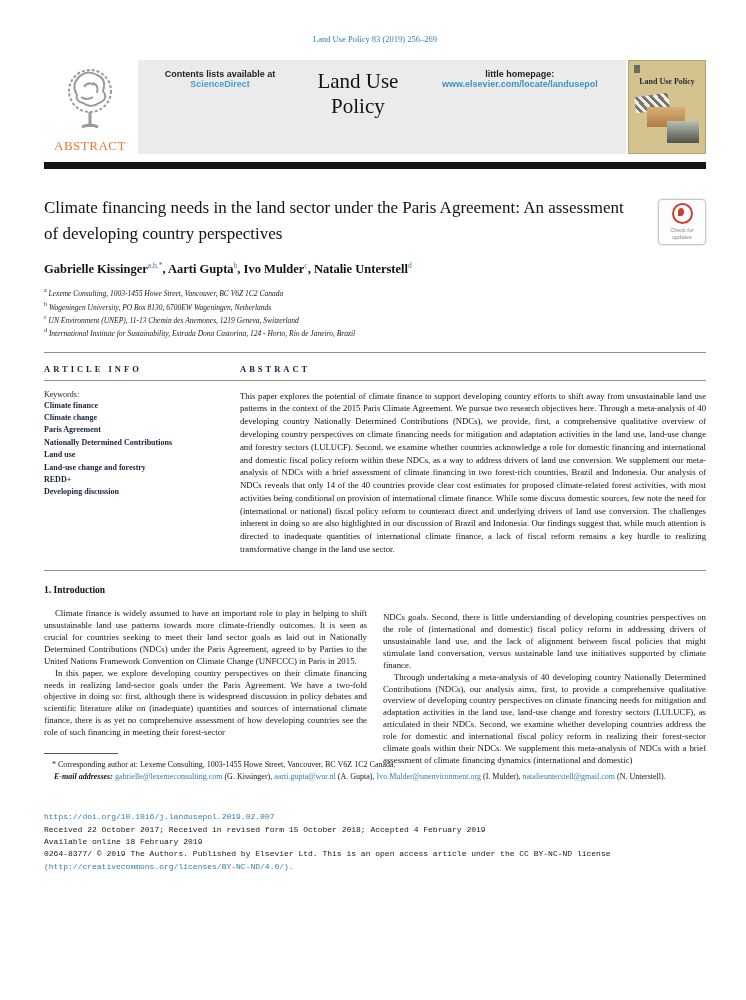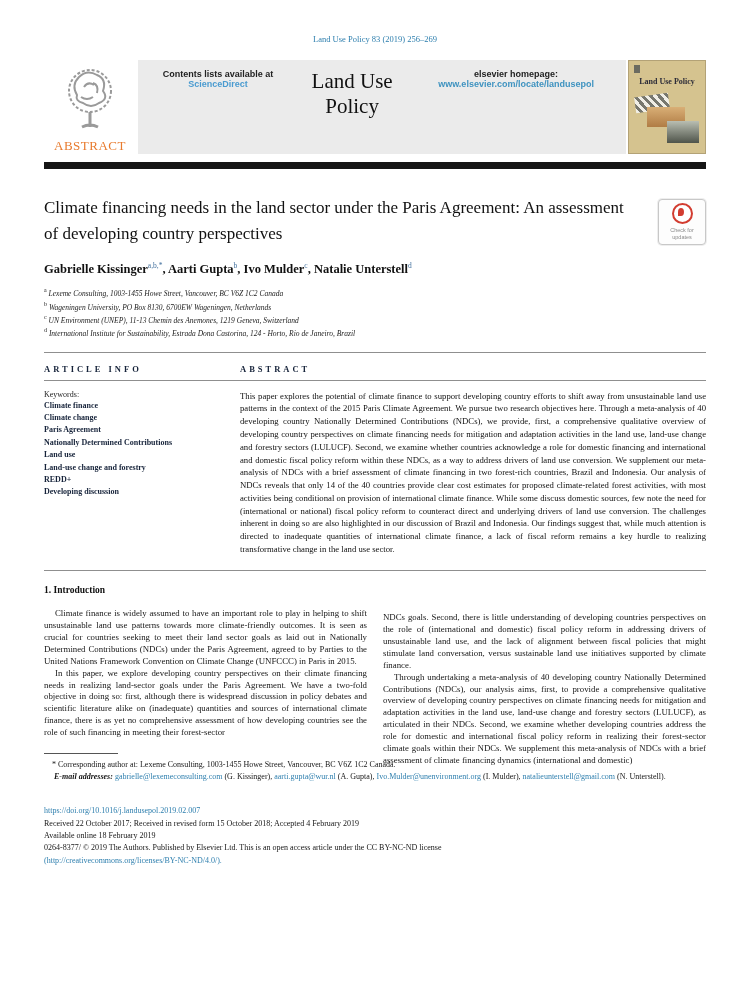--- a/index.html
+++ b/index.html
@@ -63,21 +63,21 @@
   .col{flex:1;min-width:0;}
   .section-heading{font-size:9.5px;font-weight:bold;margin:0 0 13px;color:#111;}
   .body-par{font-size:8.8px;line-height:1.36;text-align:justify;margin:0;color:#161616;}
   .body-par.indent{text-indent:11px;}
 
   
   .fn-sep{width:74px;border-top:1px solid #555;margin-top:14px;}
   .fn{font-size:8px;line-height:1.5;margin:5px 0 0;color:#161616;}
   .fn .lnk{color:#2e7fae;}
   .fn-ital{font-style:italic;font-weight:bold;}
-  .footer{margin-top:22px;font-size:8px;line-height:1.55;color:#161616;}
+  .footer{margin-top:28px;font-size:8px;line-height:1.55;color:#161616;font-family:Liberation Mono, monospace;}
   .footer .doi{color:#2e7fae;display:block;}
   a,.lnk{text-decoration:none;cursor:pointer;}
 
   
   .tree-svg{display:block;}
 </style>
 </head>
 <body>
 
 <div class="page">
@@ -94,21 +94,21 @@
             <path d="M20 30 Q14 20 22 12 Q30 4 40 10 Q50 14 46 26 Q52 34 42 38 Q34 44 26 38 Q18 36 20 30 Z"></path>
             <path d="M27 22 q4 -6 10 -2 M24 32 q6 4 12 0 M36 18 q6 2 4 10"></path>
           </g>
         </svg>
         <div class="elsevier-name">ABSTRACT</div>
       </div>
 
       <div class="banner">
         <div class="contents-line"><span>Contents lists available at </span><span class="lnk">ScienceDirect</span></div>
         <div class="banner-title">Land Use Policy</div>
-        <div class="homepage-line"><span>elsevier homepage: </span><span class="lnk">www.elsevier.com/locate/landusepol</span></div>
+        <div class="homepage-line"><span>little homepage: </span><span class="lnk">www.elsevier.com/locate/landusepol</span></div>
       </div>
 
       <div class="cover">
         <div class="corner-sq"></div>
         <div class="cover-title">Land Use Policy</div>
         <div class="ph1"></div>
         <div class="ph2"></div>
         <div class="ph3"></div>
       </div>
     </div>

